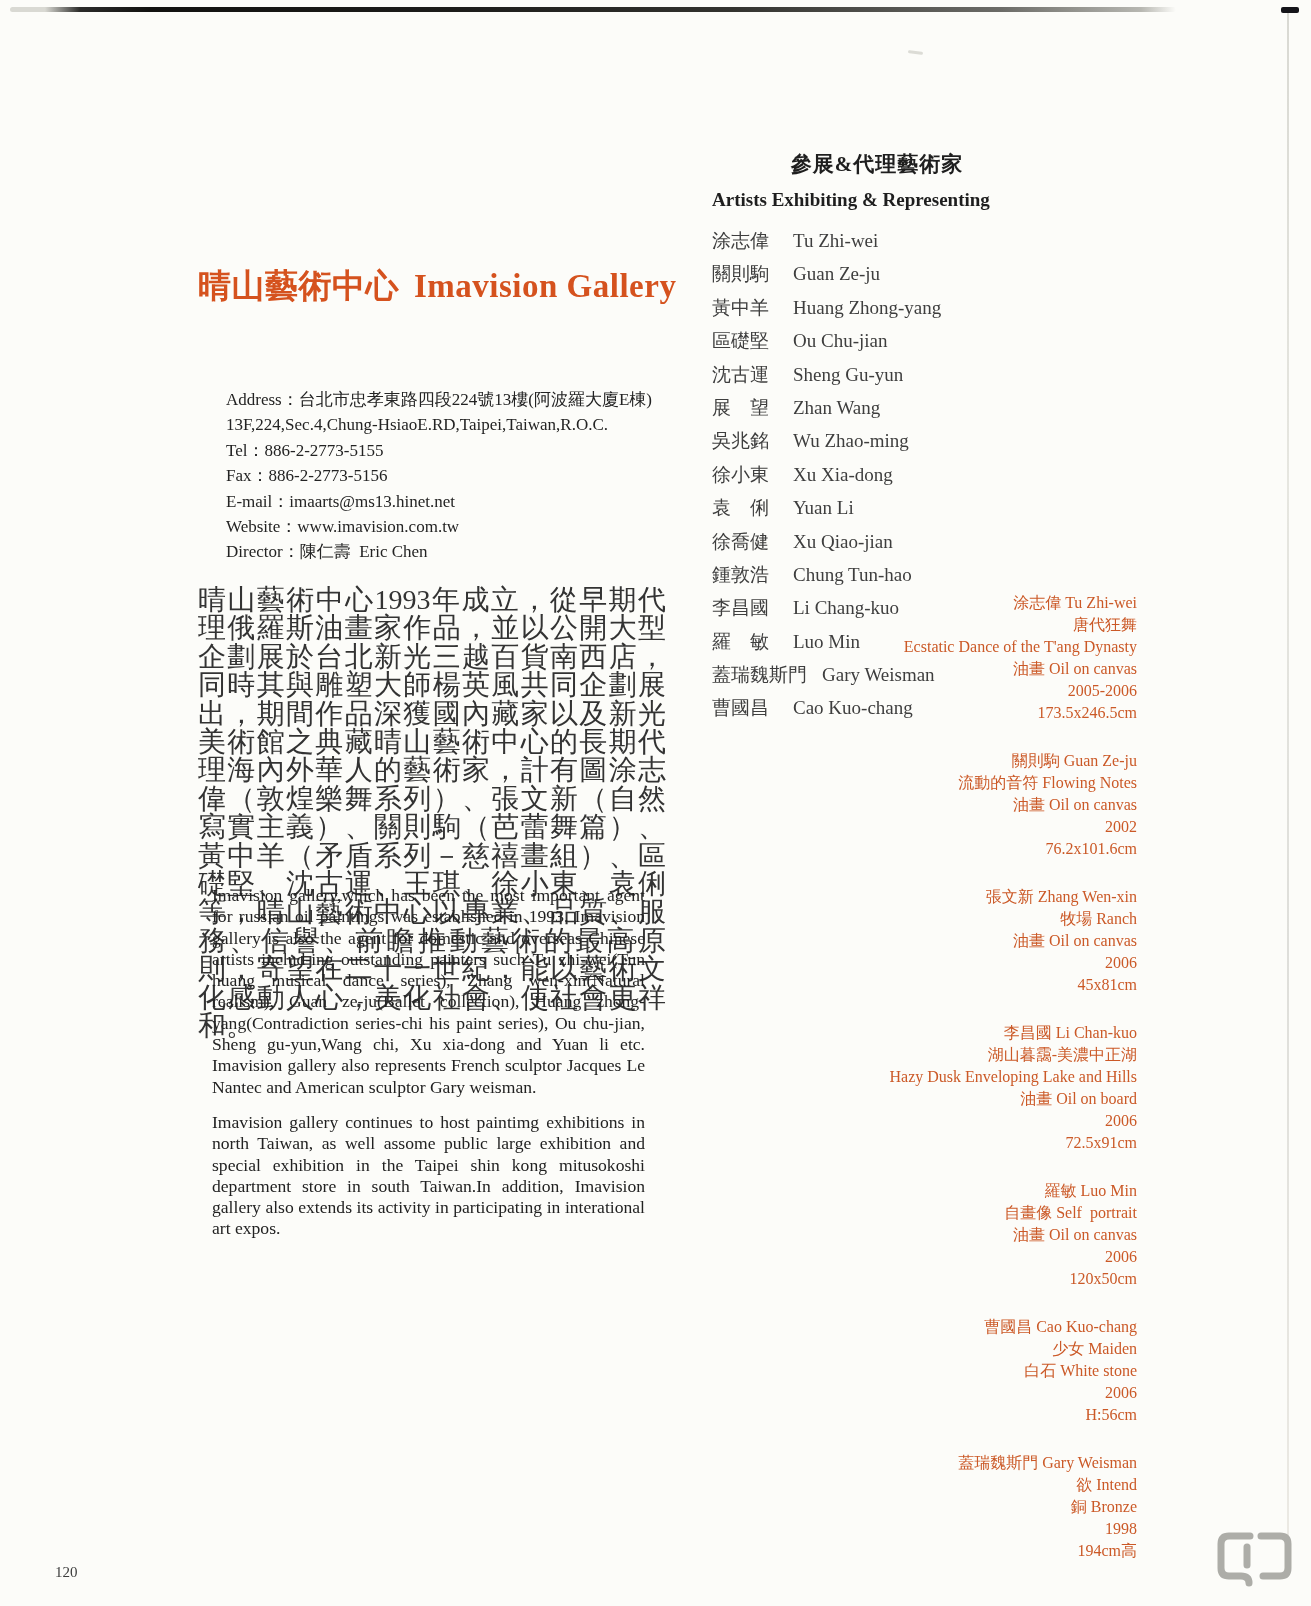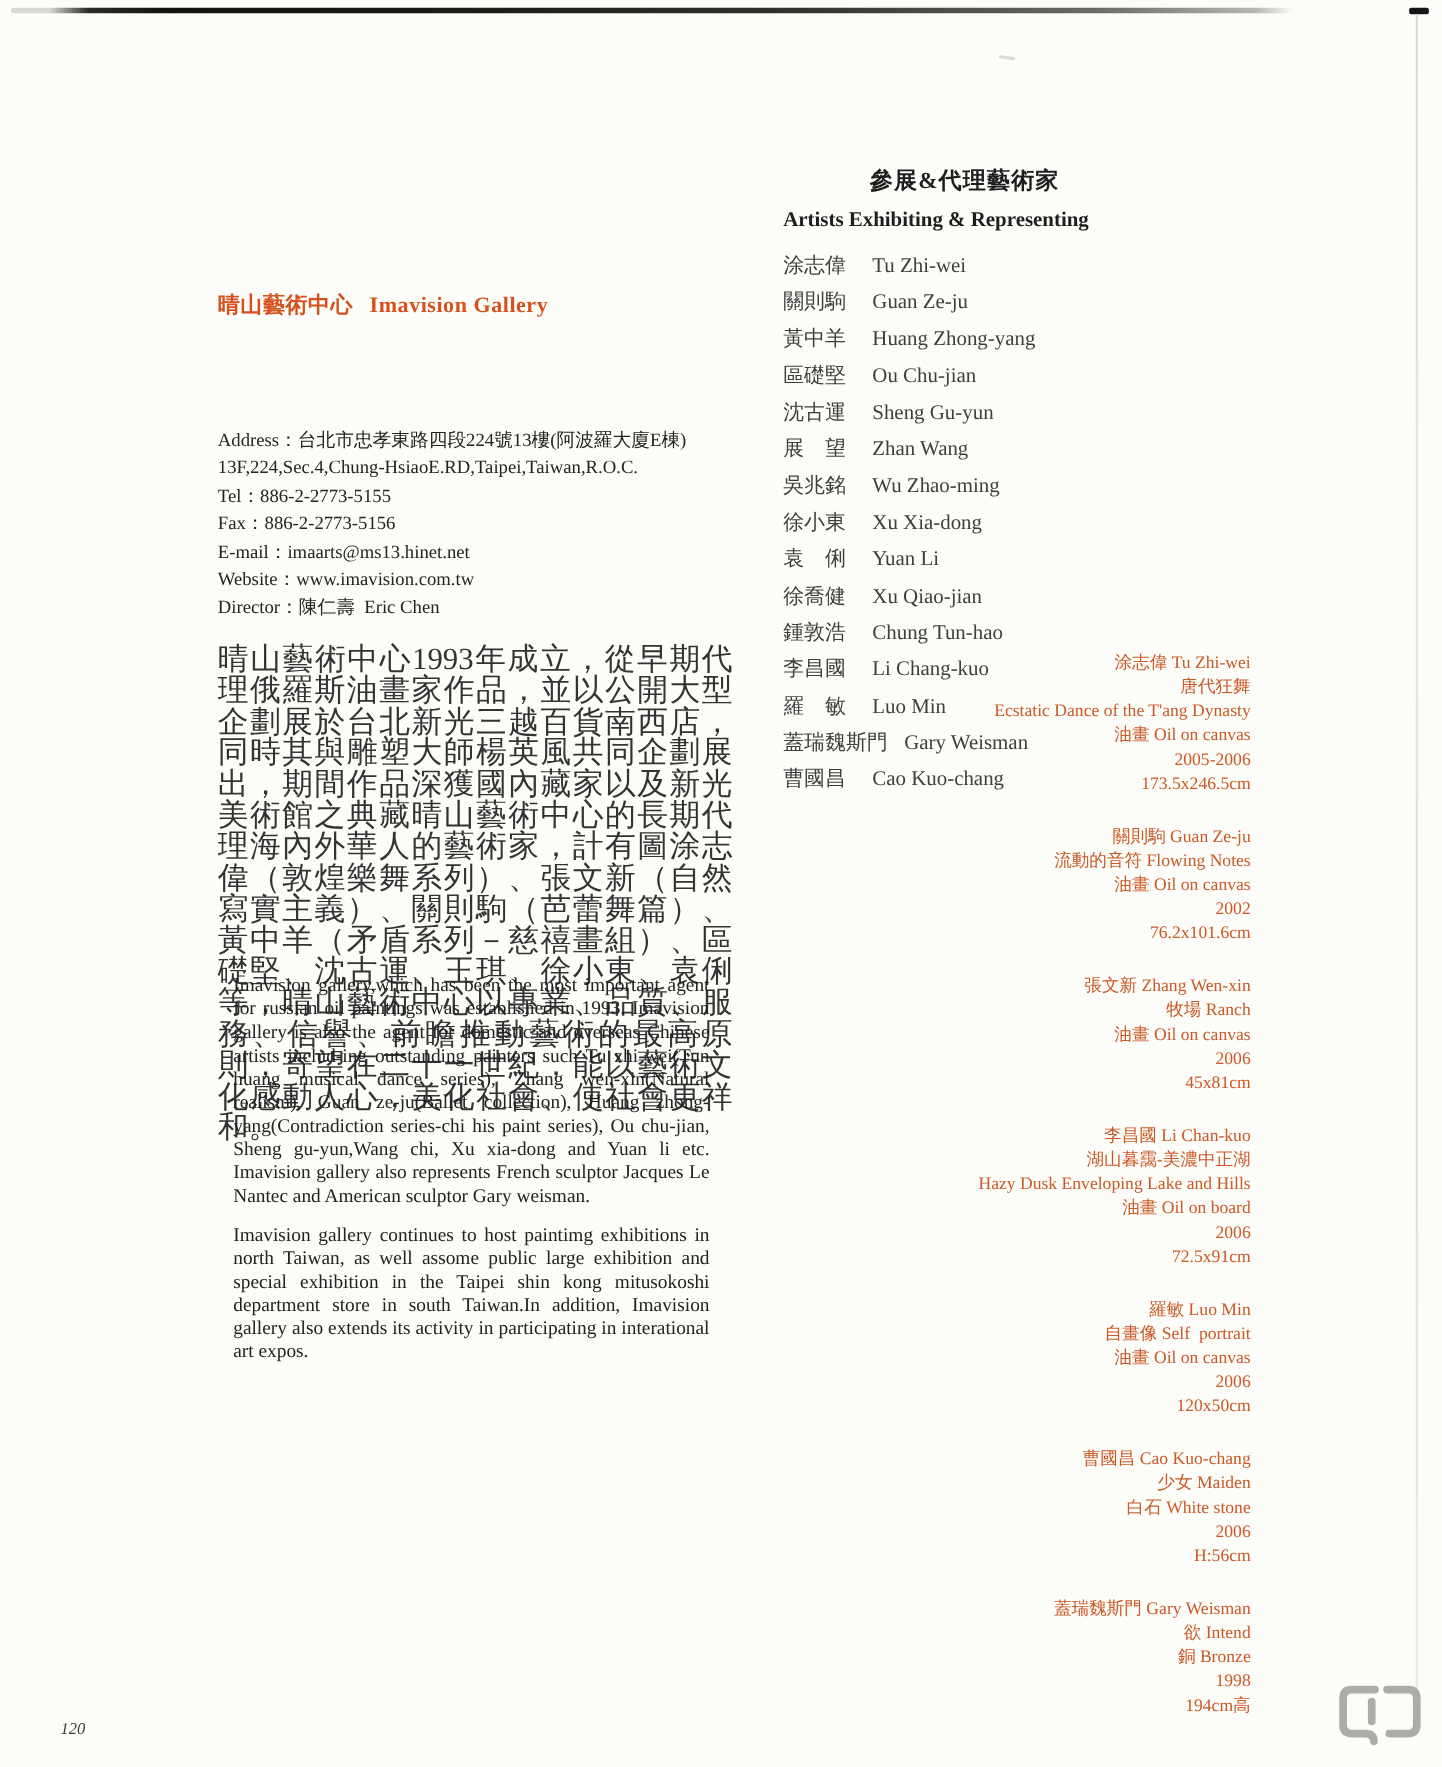--- a/index.html
+++ b/index.html
@@ -16,26 +16,26 @@
   
   .top-rule{left:10px;top:7px;width:1166px;height:5px;
     background:linear-gradient(90deg,#d9d9d3 0%,#d9d9d3 3%,#2b2b29 6%,#121210 12%,#1c1c1a 38%,#33332f 62%,#6b6b67 85%,#b7b7b1 97%,rgba(200,200,195,0) 100%);
     border-radius:3px;}
   .top-right-dash{left:1281px;top:7px;width:18px;height:6px;background:#15151a;border-radius:2px;}
   .right-edge{left:1287px;top:13px;width:2px;height:1560px;
     background:linear-gradient(180deg,#d9d9d3,#e6e6e0 30%,#dededa 60%,#eceae4);}
   .squiggle{left:908px;top:51px;width:15px;height:3px;background:#dcdcd6;border-radius:2px;transform:rotate(7deg);}
 
   
-  .gallery-title{left:198px;top:264px;font-weight:bold;font-size:20px;letter-spacing:.5px;color:#d5521e;white-space:nowrap;}
+  .gallery-title{left:198px;top:264px;font-weight:bold;font-size:33px;letter-spacing:.5px;color:#d5521e;white-space:nowrap;}
   .gallery-title .en{margin-left:15px;}
 
   
   .contact{left:198px;top:387px;font-size:17px;line-height:25.4px;color:#232323;}
-  .contact div{white-space:pre-wrap;}
+  .contact div{white-space:pre-wrap;margin-left:28px;}
 
   
   .zh-intro{left:198px;top:586px;width:468px;font-size:28px;line-height:28.4px;color:#333;
     text-align:justify;text-justify:inter-ideograph;}
 
   
   .en-intro{left:198px;top:871px;width:461px;font-size:17.6px;line-height:21.3px;color:#222;text-align:justify;}
   .en-intro p{margin:14px;}
 
   
@@ -46,21 +46,21 @@
   .artist-row{height:33.4px;display:flex;align-items:baseline;font-size:19px;color:#3e3e3e;white-space:pre;}
   .artist-row .zh{min-width:66px;margin-right:15px;}
 
   
   .captions{right:174px;top:592px;width:320px;text-align:right;
     font-size:16px;line-height:22px;color:#cb5927;}
   .caption-block{margin-bottom:26px;}
   .caption-block div{white-space:pre-wrap;}
 
   
-  .page-num{left:55px;top:1564px;font-size:15px;color:#3c3c3c;font-style:italic;}
+  .page-num{left:55px;top:1564px;font-size:15px;color:#3c3c3c;}
   .logo{left:1214px;top:1528px;}
 </style>
 </head>
 <body>
 
 <div class="abs top-rule"></div>
 <div class="abs top-right-dash"></div>
 <div class="abs right-edge"></div>
 <div class="abs squiggle"></div>
 

